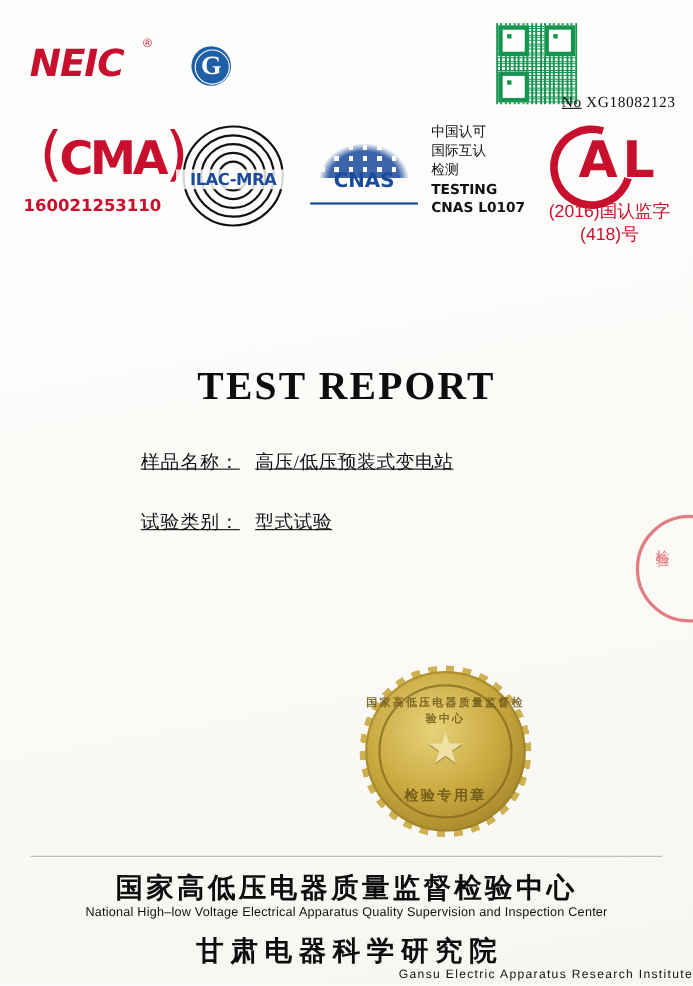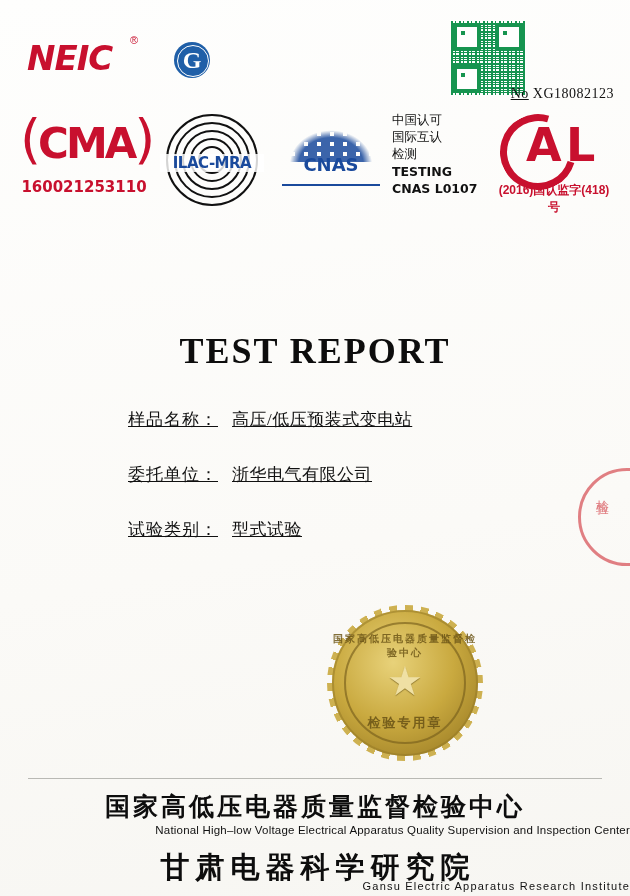--- a/index.html
+++ b/index.html
@@ -137,20 +137,21 @@
   }
   .cma-text {
     font-family: "DejaVu Sans", sans-serif;
     font-weight: bold;
     font-size: 42px;
     color: #c8102e;
     letter-spacing: -3px;
     line-height: 56px;
     position: relative;
     display: inline-block;
+    margin-left: 16px;
   }
   .cma-text .paren {
     font-size: 54px;
     font-weight: normal;
   }
   .cma-num {
     font-family: "DejaVu Sans", sans-serif;
     font-weight: bold;
     font-size: 15px;
     color: #c8102e;
@@ -285,23 +286,23 @@
     position: absolute;
     left: 70px;
     top: 4px;
     font-family: "DejaVu Sans", sans-serif;
     font-weight: bold;
     font-size: 46px;
     color: #c8102e;
     line-height: 58px;
   }
   .cal-num {
-    font-size: 12px;
-    color: #c8102e;
-    font-weight: bold;
+    font-size: 16px;
+    color: #c8102e;
+    font-weight: normal;
     margin-top: -4px;
   }
 
   
   .title-cn {
     position: absolute;
     top: 248px;
     left: 0;
     width: 630px;
     text-align: center;
@@ -453,35 +454,35 @@
     font-weight: bold;
     font-size: 25px;
     letter-spacing: 3px;
     color: #0d0d0d;
   }
   .org-en {
     position: absolute;
     top: 824px;
     left: 0;
     width: 630px;
-    text-align: right;
+    text-align: center;
     font-family: "Liberation Sans", sans-serif;
     font-size: 11.5px;
     letter-spacing: .2px;
     color: #111;
   }
   .inst-cn {
     position: absolute;
     top: 848px;
     left: 0;
     width: 630px;
     text-align: center;
     font-family: "Liberation Serif", serif;
     font-weight: bold;
-    font-size: 29px;
+    font-size: 25px;
     letter-spacing: 6px;
     text-indent: 6px;
     color: #0d0d0d;
   }
   .inst-en {
     position: absolute;
     top: 880px;
     left: 0;
     width: 630px;
     text-align: right;
@@ -559,24 +560,20 @@
   </div>
 
   <div class="title-en">TEST REPORT</div>
 
   <div class="fields">
     <div class="field">
       <span class="lbl">样品名称：</span>
       <span class="val">高压/低压预装式变电站</span>
     </div>
     <div class="field">
-      <span class="lbl">委托单位：</span>
-      <span class="val">浙华电气有限公司</span>
-    </div>
-    <div class="field">
       <span class="lbl">试验类别：</span>
       <span class="val">型式试验</span>
     </div>
   </div>
 
   <div class="seal">
     <div class="seal-scallop"></div>
     <div class="seal-disc"></div>
     <div class="seal-ring"></div>
     <div class="seal-top-text">国家高低压电器质量监督检验中心</div>

